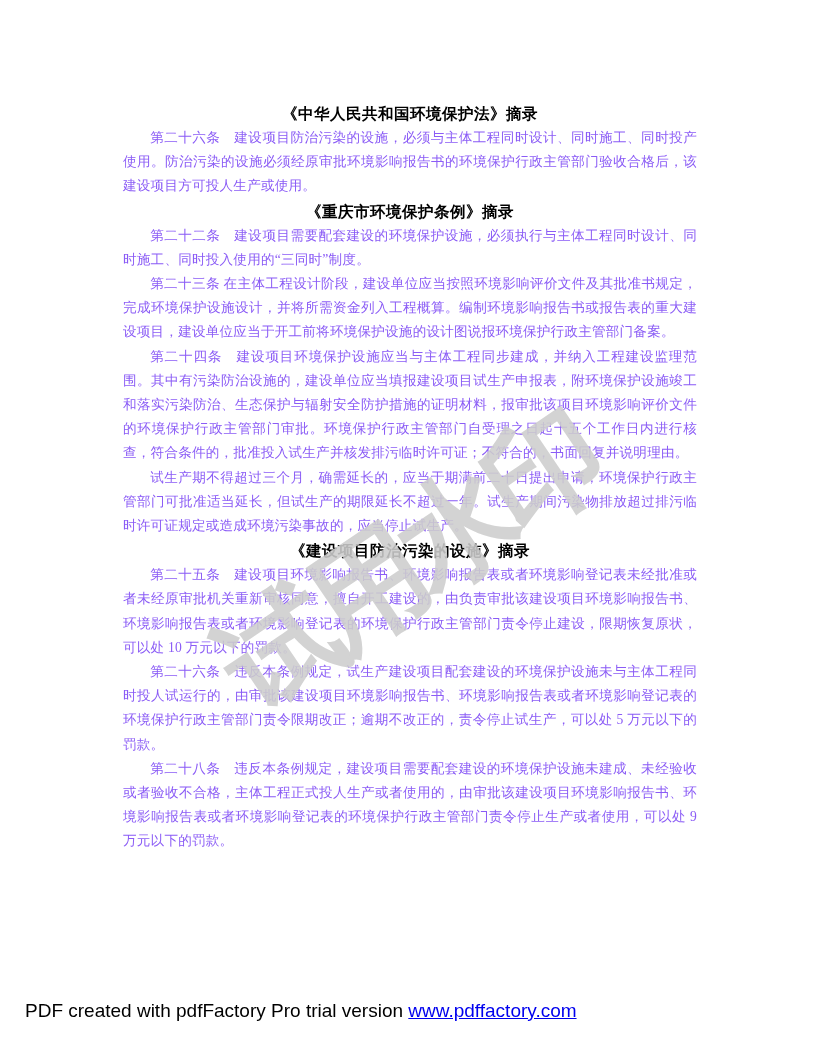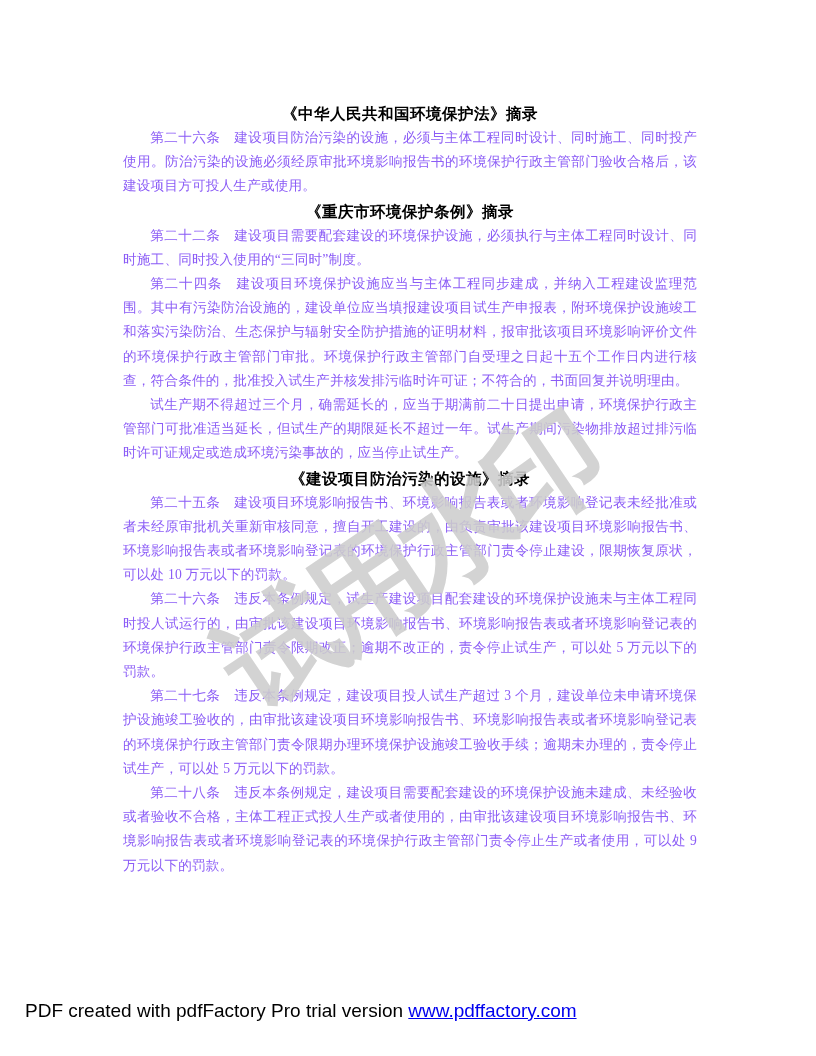--- a/index.html
+++ b/index.html
@@ -93,29 +93,29 @@
   <div class="content">
 
     <div class="law-section">
       <div class="section-title">《中华人民共和国环境保护法》摘录</div>
       <p class="law-paragraph">第二十六条　建设项目防治污染的设施，必须与主体工程同时设计、同时施工、同时投产使用。防治污染的设施必须经原审批环境影响报告书的环境保护行政主管部门验收合格后，该建设项目方可投人生产或使用。</p>
     </div>
 
     <div class="law-section">
       <div class="section-title">《重庆市环境保护条例》摘录</div>
       <p class="law-paragraph">第二十二条　建设项目需要配套建设的环境保护设施，必须执行与主体工程同时设计、同时施工、同时投入使用的“三同时”制度。</p>
+      <p class="law-paragraph">第二十三条 在主体工程设计阶段，建设单位应当按照环境影响评价文件及其批准书规定，完成环境保护设施设计，并将所需资金列入工程概算。编制环境影响报告书或报告表的重大建设项目，建设单位应当于开工前将环境保护设施的设计图说报环境保护行政主管部门备案。</p>
       <p class="law-paragraph">第二十四条　建设项目环境保护设施应当与主体工程同步建成，并纳入工程建设监理范围。其中有污染防治设施的，建设单位应当填报建设项目试生产申报表，附环境保护设施竣工和落实污染防治、生态保护与辐射安全防护措施的证明材料，报审批该项目环境影响评价文件的环境保护行政主管部门审批。环境保护行政主管部门自受理之日起十五个工作日内进行核查，符合条件的，批准投入试生产并核发排污临时许可证；不符合的，书面回复并说明理由。</p>
       <p class="law-paragraph">试生产期不得超过三个月，确需延长的，应当于期满前二十日提出申请，环境保护行政主管部门可批准适当延长，但试生产的期限延长不超过一年。试生产期间污染物排放超过排污临时许可证规定或造成环境污染事故的，应当停止试生产。</p>
     </div>
 
     <div class="law-section">
       <div class="section-title">《建设项目防治污染的设施》摘录</div>
       <p class="law-paragraph">第二十五条　建设项目环境影响报告书、环境影响报告表或者环境影响登记表未经批准或者未经原审批机关重新审核同意，擅自开工建设的，由负责审批该建设项目环境影响报告书、环境影响报告表或者环境影响登记表的环境保护行政主管部门责令停止建设，限期恢复原状，可以处 10 万元以下的罚款。</p>
       <p class="law-paragraph">第二十六条　违反本条例规定，试生产建设项目配套建设的环境保护设施未与主体工程同时投人试运行的，由审批该建设项目环境影响报告书、环境影响报告表或者环境影响登记表的环境保护行政主管部门责令限期改正；逾期不改正的，责令停止试生产，可以处 5 万元以下的罚款。</p>
-      <p class="law-paragraph">第二十七条　违反本条例规定，建设项目投人试生产超过 3 个月，建设单位未申请环境保护设施竣工验收的，由审批该建设项目环境影响报告书、环境影响报告表或者环境影响登记表的环境保护行政主管部门责令限期办理环境保护设施竣工验收手续；逾期未办理的，责令停止试生产，可以处 5 万元以下的罚款。</p>
       <p class="law-paragraph">第二十八条　违反本条例规定，建设项目需要配套建设的环境保护设施未建成、未经验收或者验收不合格，主体工程正式投人生产或者使用的，由审批该建设项目环境影响报告书、环境影响报告表或者环境影响登记表的环境保护行政主管部门责令停止生产或者使用，可以处 9 万元以下的罚款。</p>
     </div>
 
   </div>
 
   <div class="watermark">试用水印</div>
 
   <div class="page-number">49</div>
 
   <div class="pdf-footer"><span>PDF created with pdfFactory Pro trial version </span><a href="#">www.pdffactory.com</a></div>

